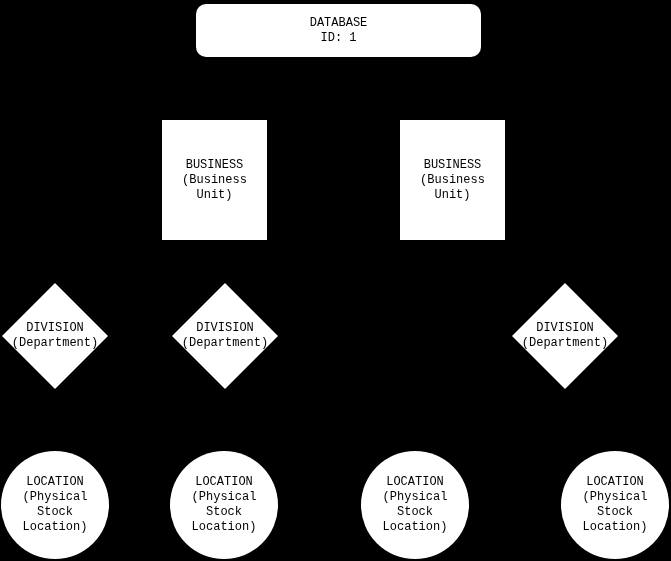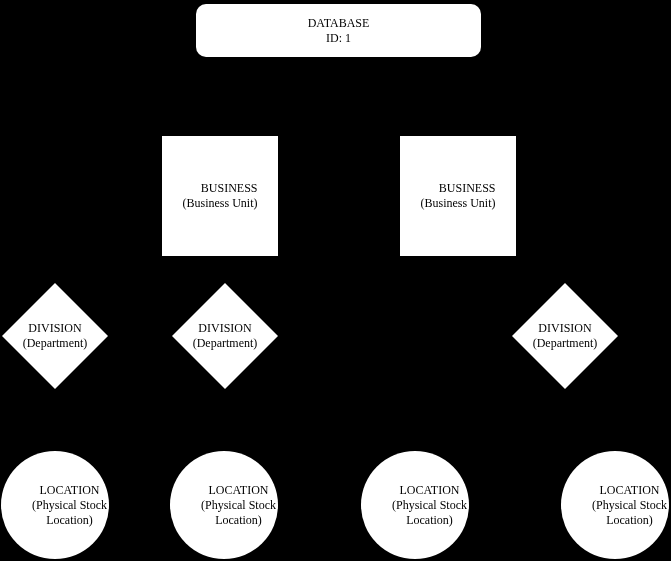--- a/index.html
+++ b/index.html
@@ -6,21 +6,21 @@
     margin: 0;
     padding: 0;
     background: #000000;
   }
   .canvas {
     position: relative;
     width: 671px;
     height: 561px;
     background: #000000;
     overflow: hidden;
-    font-family: Liberation Serif, serif;
+    font-family: Liberation Mono, monospace;
   }
   .node {
     position: absolute;
     background: #ffffff;
     color: #000000;
     display: flex;
     align-items: center;
     justify-content: center;
     text-align: center;
     font-size: 12px;
@@ -31,21 +31,21 @@
     display: block;
     padding: 0 2px;
   }
   
   .db {
     left: 196px; top: 4px;
     width: 285px; height: 53px;
     border-radius: 10px;
   }
   
-  .sq { width: 116px; height: 120px; top: 136px; text-align: right; }
+  .sq { width: 105px; height: 120px; top: 120px; }
   .b1 { left: 162px; }
   .b2 { left: 400px; }
   
   .diamond {
     width: 106px; height: 106px;
     top: 283px;
     clip-path: polygon(50% 0%, 100% 50%, 50% 100%, 0% 50%);
   }
   .d1 { left: 2px; }
   .d2 { left: 172px; }

